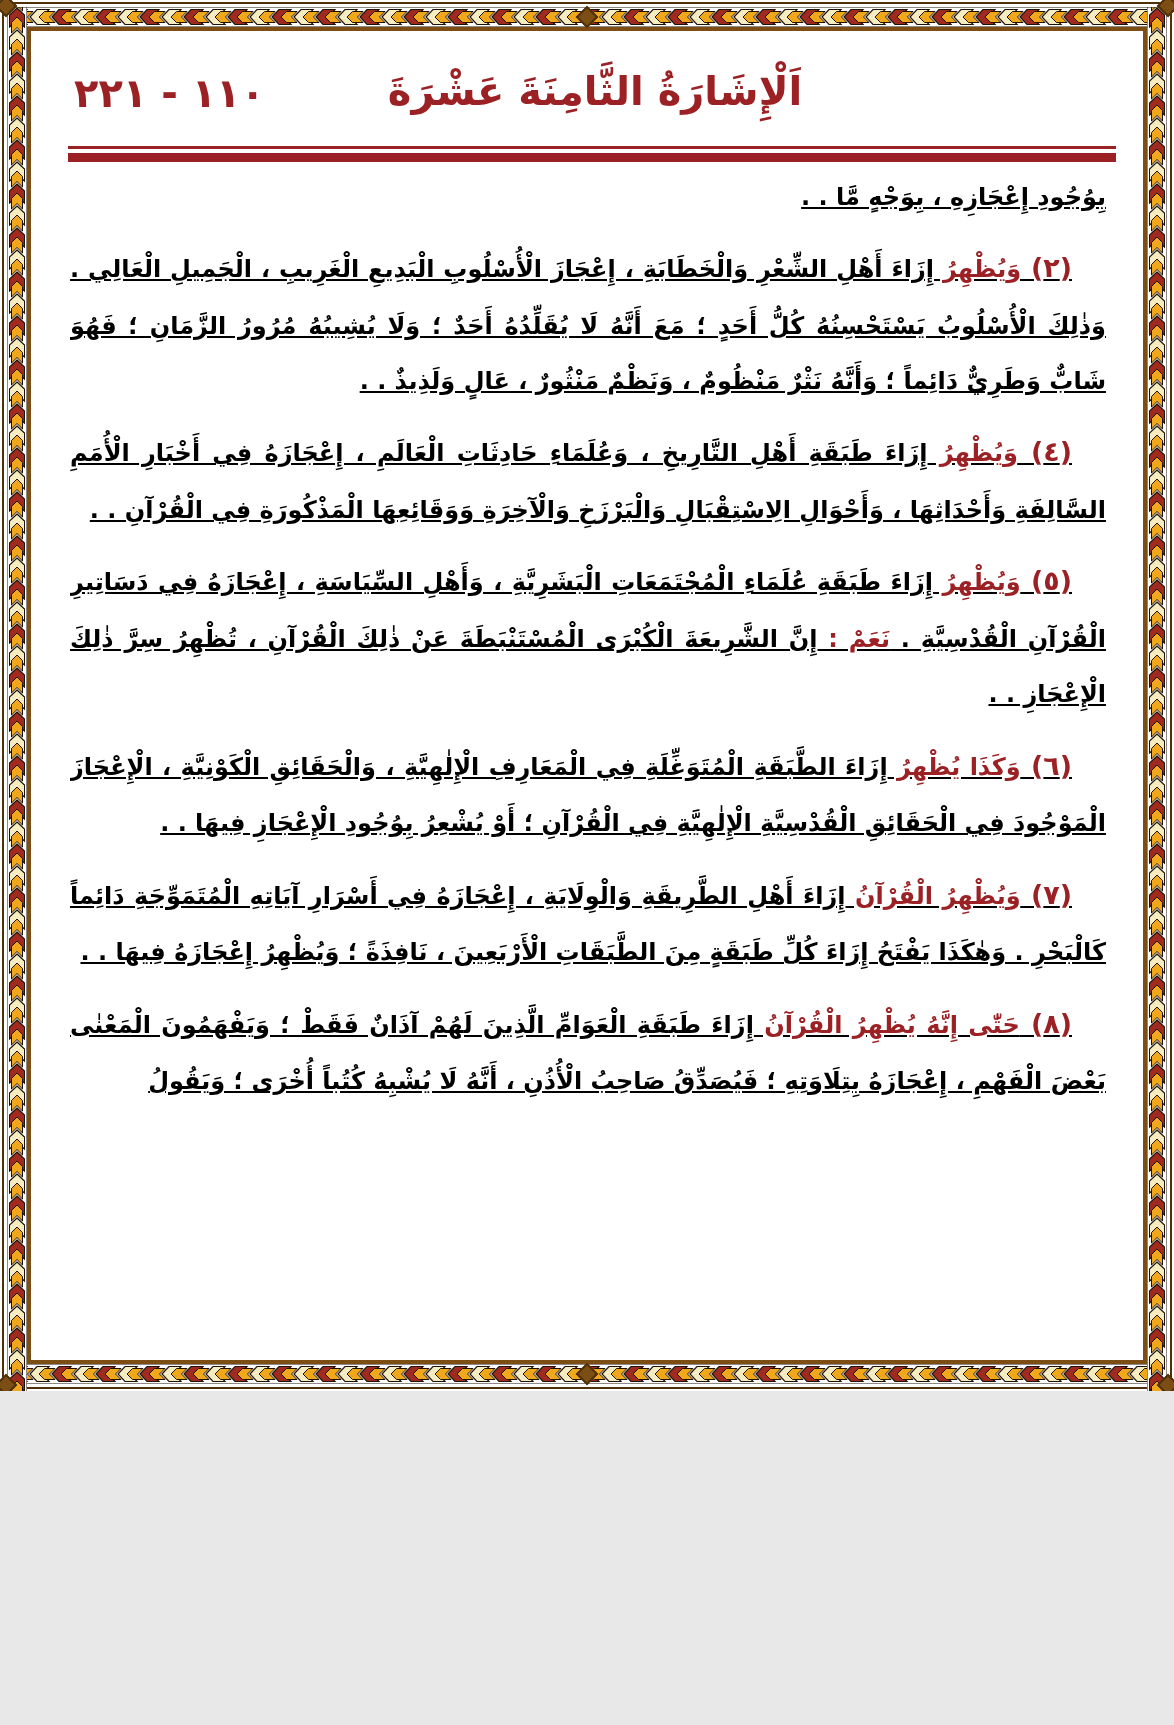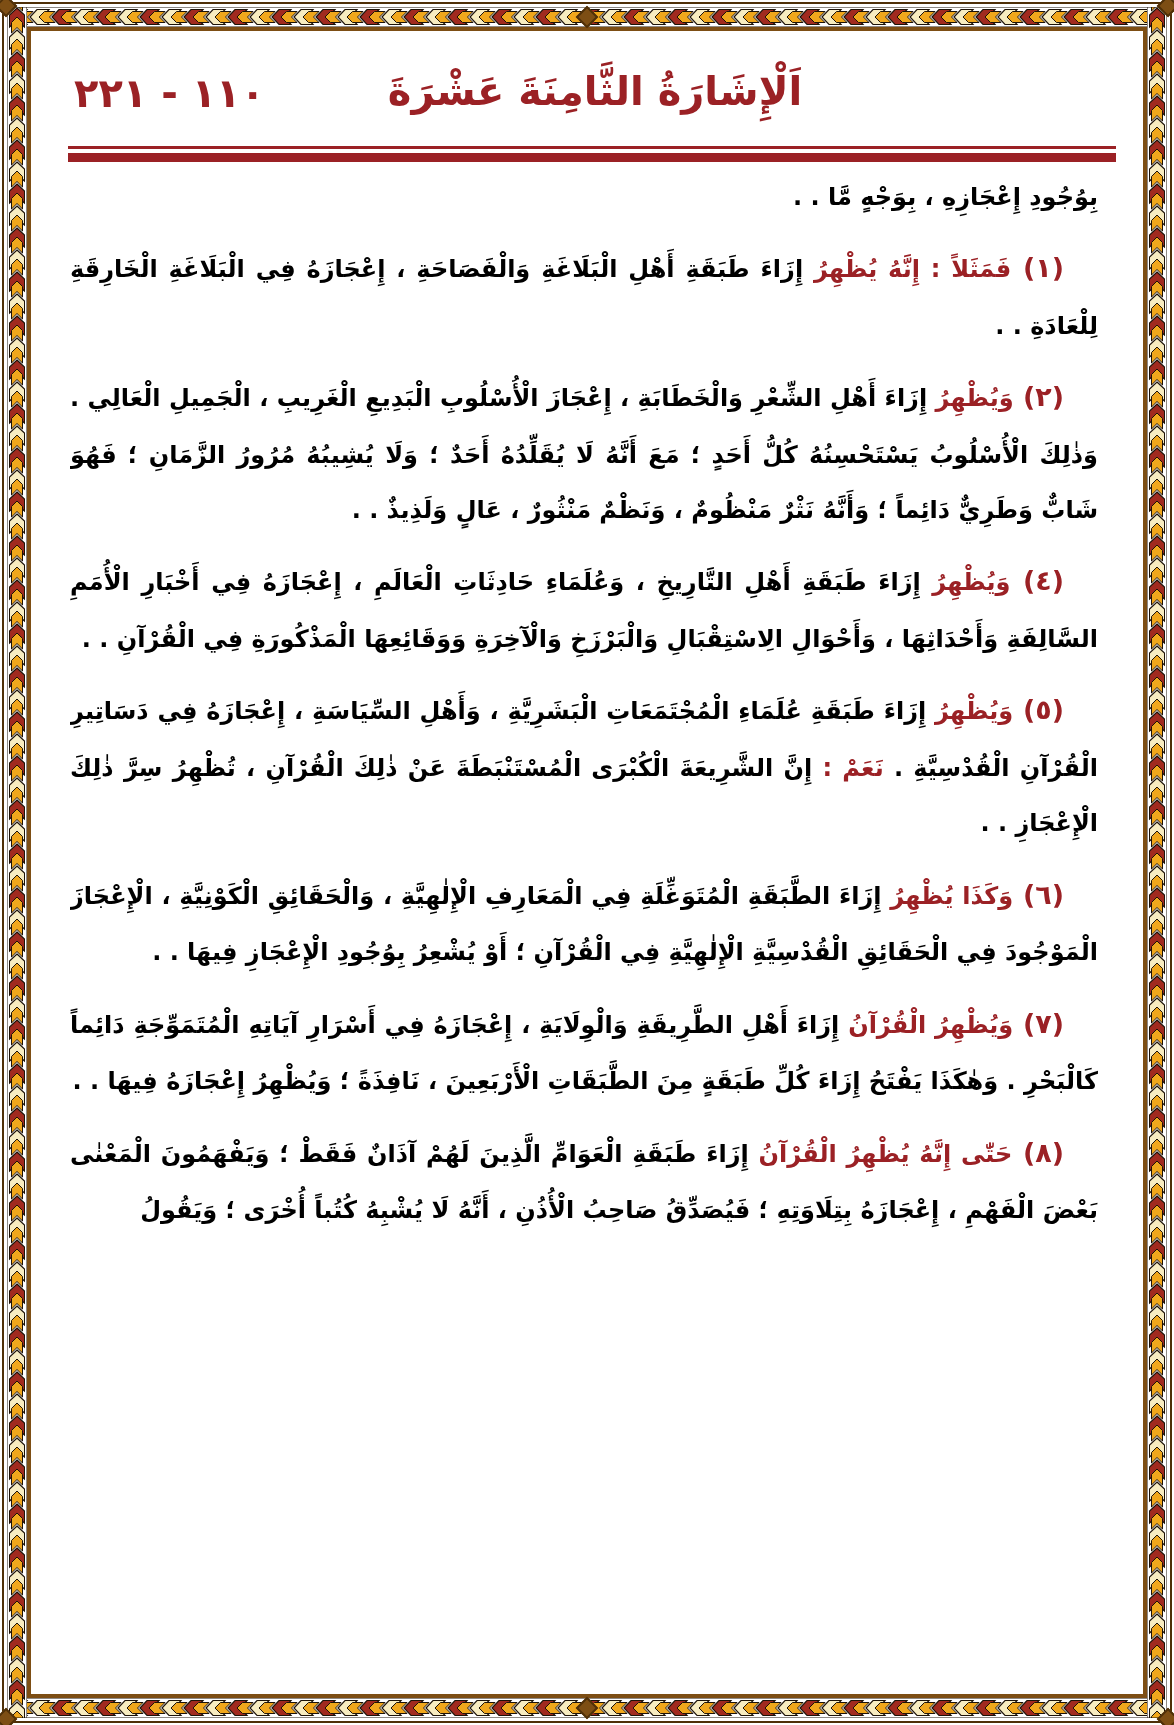--- a/index.html
+++ b/index.html
@@ -8,21 +8,21 @@
     --chain-gold:#f0a71c;
     --chain-cream:#f7ecc0;
     --frame-brown:#7d4e14;
     --frame-dark:#4f3008;
     --ink:#000000;
     --paper:#ffffff;
   }
   html,body{margin:0;padding:0;background:#e8e8e8;}
   .page{
     position:relative;
-    width:1174px;height:1725px;
+    width:1174px;height:1391px;
     background:var(--paper);
     overflow:hidden;
     direction:rtl;
     font-family:"DejaVu Sans", sans-serif;
   }
   
   .frame-outer{position:absolute;inset:2px;border:2px solid var(--frame-dark);pointer-events:none;}
   .frame-inner{position:absolute;inset:27px;border:4px solid var(--frame-brown);pointer-events:none;}
   .chain{position:absolute;display:block;}
   .chain.top{top:7px;left:7px;width:1160px;height:20px;}
@@ -54,21 +54,21 @@
   .rule .thin{height:3px;background:var(--accent);}
   .rule .thick{height:9px;background:var(--accent);margin-top:4px;}
   
   .content{
     position:absolute;top:170px;right:68px;left:70px;bottom:36px;
     overflow:hidden;
     font-size:24px;font-weight:bold;color:var(--ink);
     line-height:2.3;
     text-align:justify;text-align-last:right;
   }
-  .content p{margin:0 8px 12px 0;}
+  .content p{margin:0 0 12px 0;text-decoration:underline;}
   p.intro{text-indent:0;}
   p.para{text-indent:34px;}
   .marker{color:var(--accent);font-size:1.12em;}
   .seg{color:var(--ink);}
   .seg.red{color:var(--accent);}
 </style>
 </head>
 <body>
 
 <div class="page">
@@ -116,21 +116,20 @@
   <div class="pagenum">١١٠ - ٢٢١</div>
   <h1 class="title">اَلْإِشَارَةُ الثَّامِنَةَ عَشْرَةَ</h1>
   <div class="rule">
     <div class="thin"></div>
     <div class="thick"></div>
   </div>
 
   <main class="content">
     <p class="intro">بِوُجُودِ إِعْجَازِهِ ، بِوَجْهٍ مَّا . .</p>
     <div>
-        <p class="para"><span class="marker">(١) </span><span class="seg red">فَمَثَلاً : إِنَّهُ يُظْهِرُ </span><span class="seg">إِزَاءَ طَبَقَةِ أَهْلِ الْبَلَاغَةِ وَالْفَصَاحَةِ ، إِعْجَازَهُ فِي الْبَلَاغَةِ الْخَارِقَةِ لِلْعَادَةِ . . </span></p>
         <p class="para"><span class="marker">(٢) </span><span class="seg red">وَيُظْهِرُ </span><span class="seg">إِزَاءَ أَهْلِ الشِّعْرِ وَالْخَطَابَةِ ، إِعْجَازَ الْأُسْلُوبِ الْبَدِيعِ الْغَرِيبِ ، الْجَمِيلِ الْعَالِي . وَذٰلِكَ الْأُسْلُوبُ يَسْتَحْسِنُهُ كُلُّ أَحَدٍ ؛ مَعَ أَنَّهُ لَا يُقَلِّدُهُ أَحَدٌ ؛ وَلَا يُشِيبُهُ مُرُورُ الزَّمَانِ ؛ فَهُوَ شَابٌّ وَطَرِيٌّ دَائِماً ؛ وَأَنَّهُ نَثْرٌ مَنْظُومٌ ، وَنَظْمٌ مَنْثُورٌ ، عَالٍ وَلَذِيذٌ . . </span></p>
         <p class="para"><span class="marker">(٤) </span><span class="seg red">وَيُظْهِرُ </span><span class="seg">إِزَاءَ طَبَقَةِ أَهْلِ التَّارِيخِ ، وَعُلَمَاءِ حَادِثَاتِ الْعَالَمِ ، إِعْجَازَهُ فِي أَخْبَارِ الْأُمَمِ السَّالِفَةِ وَأَحْدَاثِهَا ، وَأَحْوَالِ الِاسْتِقْبَالِ وَالْبَرْزَخِ وَالْآخِرَةِ وَوَقَائِعِهَا الْمَذْكُورَةِ فِي الْقُرْآنِ . . </span></p>
         <p class="para"><span class="marker">(٥) </span><span class="seg red">وَيُظْهِرُ </span><span class="seg">إِزَاءَ طَبَقَةِ عُلَمَاءِ الْمُجْتَمَعَاتِ الْبَشَرِيَّةِ ، وَأَهْلِ السِّيَاسَةِ ، إِعْجَازَهُ فِي دَسَاتِيرِ الْقُرْآنِ الْقُدْسِيَّةِ . </span><span class="seg red">نَعَمْ : </span><span class="seg">إِنَّ الشَّرِيعَةَ الْكُبْرَى الْمُسْتَنْبَطَةَ عَنْ ذٰلِكَ الْقُرْآنِ ، تُظْهِرُ سِرَّ ذٰلِكَ الْإِعْجَازِ . . </span></p>
         <p class="para"><span class="marker">(٦) </span><span class="seg red">وَكَذَا يُظْهِرُ </span><span class="seg">إِزَاءَ الطَّبَقَةِ الْمُتَوَغِّلَةِ فِي الْمَعَارِفِ الْإِلٰهِيَّةِ ، وَالْحَقَائِقِ الْكَوْنِيَّةِ ، الْإِعْجَازَ الْمَوْجُودَ فِي الْحَقَائِقِ الْقُدْسِيَّةِ الْإِلٰهِيَّةِ فِي الْقُرْآنِ ؛ أَوْ يُشْعِرُ بِوُجُودِ الْإِعْجَازِ فِيهَا . . </span></p>
         <p class="para"><span class="marker">(٧) </span><span class="seg red">وَيُظْهِرُ الْقُرْآنُ </span><span class="seg">إِزَاءَ أَهْلِ الطَّرِيقَةِ وَالْوِلَايَةِ ، إِعْجَازَهُ فِي أَسْرَارِ آيَاتِهِ الْمُتَمَوِّجَةِ دَائِماً كَالْبَحْرِ . وَهٰكَذَا يَفْتَحُ إِزَاءَ كُلِّ طَبَقَةٍ مِنَ الطَّبَقَاتِ الْأَرْبَعِينَ ، نَافِذَةً ؛ وَيُظْهِرُ إِعْجَازَهُ فِيهَا . . </span></p>
         <p class="para"><span class="marker">(٨) </span><span class="seg red">حَتّٰى إِنَّهُ يُظْهِرُ الْقُرْآنُ </span><span class="seg">إِزَاءَ طَبَقَةِ الْعَوَامِّ الَّذِينَ لَهُمْ آذَانٌ فَقَطْ ؛ وَيَفْهَمُونَ الْمَعْنٰى بَعْضَ الْفَهْمِ ، إِعْجَازَهُ بِتِلَاوَتِهِ ؛ فَيُصَدِّقُ صَاحِبُ الْأُذُنِ ، أَنَّهُ لَا يُشْبِهُ كُتُباً أُخْرَى ؛ وَيَقُولُ </span></p>
       </div>
   </main>
 
 </div>

